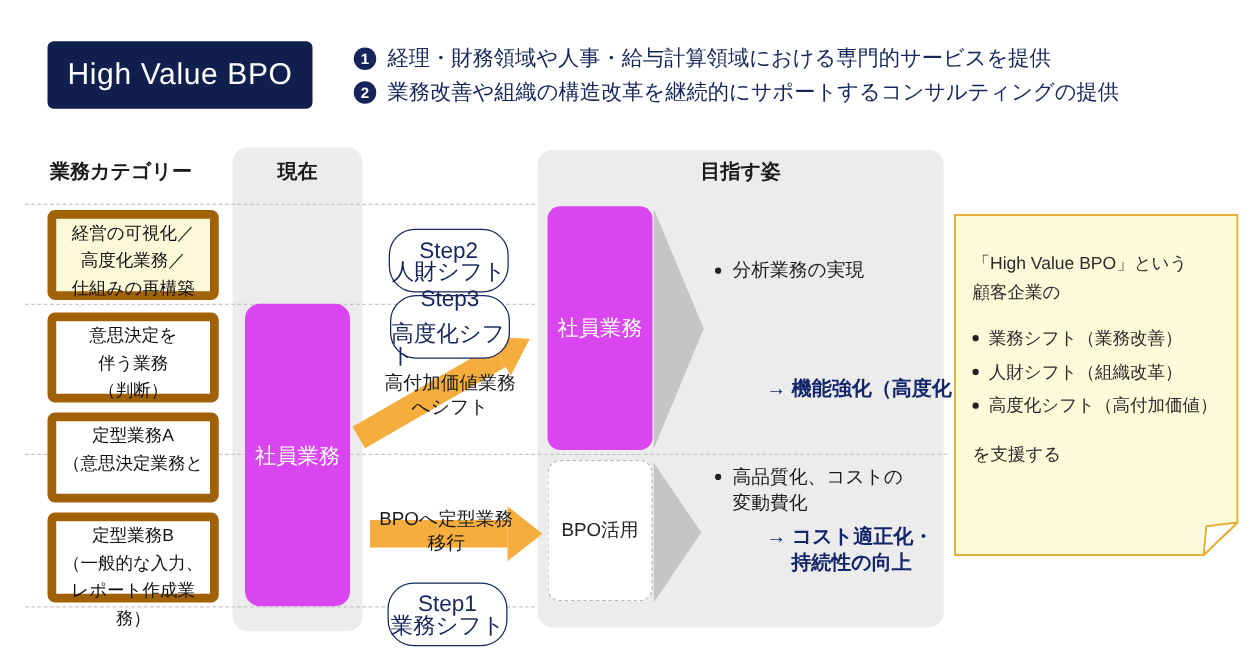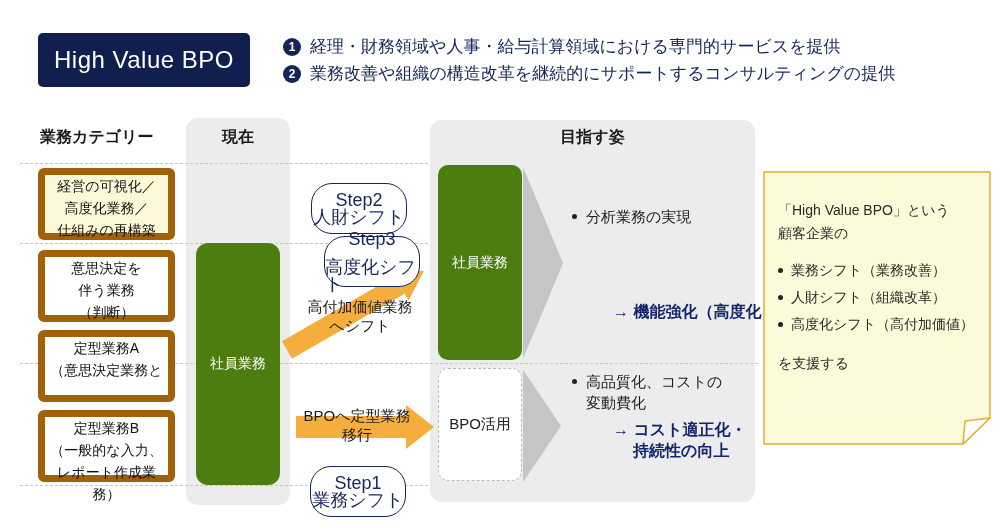--- a/index.html
+++ b/index.html
@@ -39,34 +39,34 @@
 
   
   .cat { position:absolute; left:38px; width:137px; height:72px; background:#fff;
     border:7px solid #a16207; border-radius:6px; z-index:2;
     display:flex; flex-direction:column; align-items:center; 
     font-size:14px; line-height:22px; color:#111; text-align:center; }
   .cat.c1 { top:168px; background:#FBF9D7; }
   .cat.c2 { top:250px; } .cat.c3 { top:330px; } .cat.c4 { top:410px; }
 
   
-  .navy-box { position:absolute; background:#4d7c0f; border-radius:12px; z-index:2;
-    display:flex; align-items:center; justify-content:center; color:#fff; font-size:14px;text-align:center; }
+  .navy-box { position:absolute; background:#d946ef; border-radius:12px; z-index:2;
+    display:flex; align-items:center; justify-content:center; color:#fff; font-size:17px;text-align:center; }
   .box-cur-emp { left:196px; top:243px; width:84px; height:242px; }
   .box-tgt-emp { left:438px; top:165px; width:84px; height:195px; border-radius:10px; }
   .box-tgt-bpo { position:absolute; left:438px; top:368px; width:84px; height:113px; z-index:2;
     background:#fff; border:1px dashed #b9b9b9; border-radius:10px;
     display:flex; align-items:center; justify-content:center; color:#222; font-size:15px; }
 
   
   .pill { position:absolute; width:96px; height:51px; background:#fff; border:1.5px solid #17265C;
     border-radius:21px; z-index:3; display:flex; flex-direction:column; align-items:center;
     justify-content:center; color:#17265C; font-size:18px; line-height:17px; }
   .pill.p-step2 { left:311px; top:183px; }
-  .pill.p-step3 { left:324px; top:236px;gap:11px; }
+  .pill.p-step3 { left:312px; top:236px;gap:11px; }
   .pill.p-step1 { left:310px; top:466px; }
 
   
   .arrow { position:absolute; display:flex; align-items:center; z-index:2; }
   .arrow .abody { background:#F5AE3D; }
   .arrow .ahead { width:0; height:0; border-top:18px solid transparent;
     border-bottom:18px solid transparent; border-left:28px solid #F5AE3D; }
   .arrow-up { left:287px; top:332px; height:36px; transform:rotate(-30deg); transform-origin:left center; }
   .arrow-up .abody { width:130px; height:20px; }
   .arrow-right { left:296px; top:405px; height:44px; }

